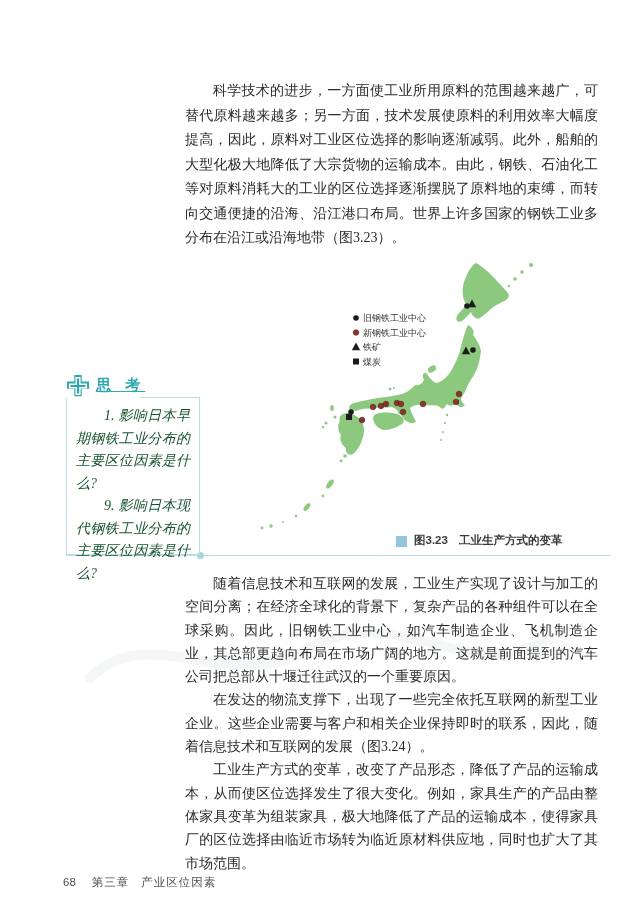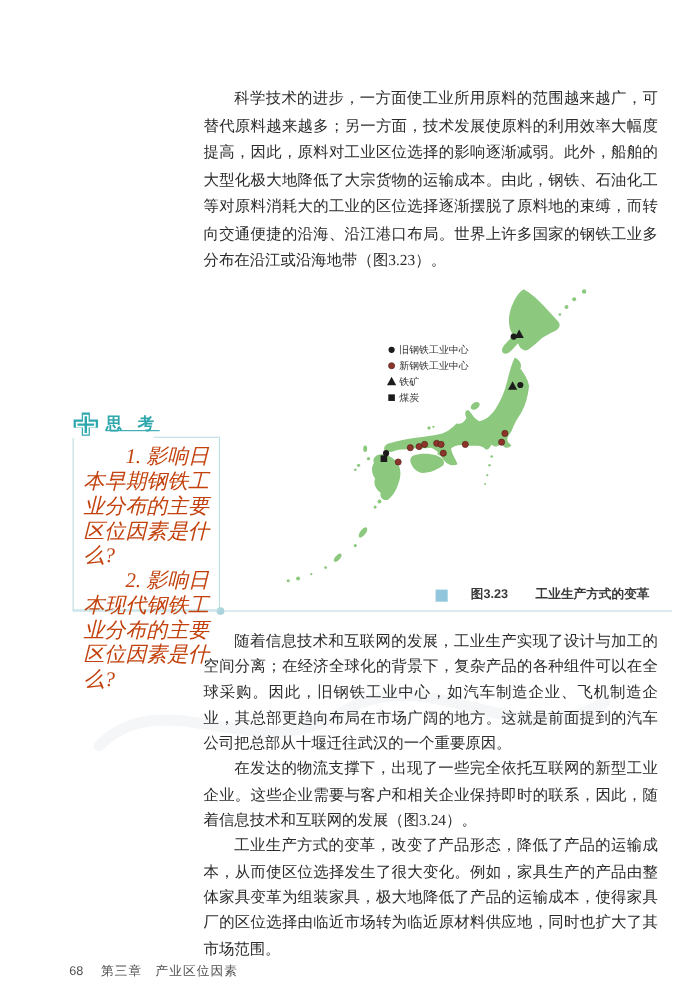--- a/index.html
+++ b/index.html
@@ -12,21 +12,21 @@
     position:absolute;left:185px;width:413px;margin:0;
     font-size:14px;text-align:justify;text-indent:2em;color:#2b2b2b;
   }
   .p1{top:51px;line-height:24.5px;}
   .lower-text{position:absolute;left:185px;top:544px;width:413px;}
   .lower-text p{margin:0;font-size:14px;line-height:23.3px;text-align:justify;text-indent:2em;color:#2b2b2b;}
 
   
   .map-svg{position:absolute;left:250px;top:227px;}
   .fig-caption{
-    position:absolute;left:396px;top:505px;display:flex;align-items:center;gap:21px;
+    position:absolute;left:396px;top:505px;display:flex;align-items:center;gap:7px;
     font-family:"Liberation Sans","DejaVu Sans",sans-serif;font-weight:bold;
     font-size:11.5px;color:#3a3a3a;
   }
   .cap-square{width:11px;height:11px;background:#92c6dc;display:inline-block;margin-top:1px;}
   .cap-title{margin-left:4px;}
   .fig-rule{position:absolute;left:66px;top:527px;width:545px;height:1px;background:#bedbe4;}
   .rule-dot{position:absolute;left:197px;top:524px;width:7px;height:7px;border-radius:50%;background:#a9d4db;}
 
   
   .think-box{position:absolute;left:66px;top:345px;width:134px;}
@@ -36,22 +36,22 @@
     font-family:"Liberation Sans","DejaVu Sans",sans-serif;font-weight:bold;
     color:#2ea7ad;font-size:15px;letter-spacing:5px;margin-left:6px;white-space:nowrap;text-decoration:underline;
   }
   .tb-rule{position:absolute;left:74px;right:0;bottom:0;height:1px;background:#bcdfe4;}
   .tb-body{
     box-sizing:border-box;height:157px;
     border-left:1px solid #bcdfe4;border-right:1px solid #bcdfe4;border-bottom:1px solid #bcdfe4;
     padding:7px 9px 0 9px;
   }
   .tb-body p{
-    margin:0;font-size:19px;line-height:22.5px;text-indent:2em;text-align:justify;
-    color:#c2410c;font-style:italic;
+    margin:0;font-size:14px;line-height:22.5px;text-indent:2em;text-align:justify;
+    color:#14532d;font-style:italic;
   }
 
   
   .page-footer{
     position:absolute;left:63px;top:847px;
     font-family:"Liberation Sans","DejaVu Sans",sans-serif;
     font-size:11.5px;color:#4f4f4f;letter-spacing:1px;
   }
   .page-footer .pg-num{margin-right:16px;letter-spacing:0;}
   .page-footer .pg-chap{margin-right:12px;}
@@ -153,21 +153,21 @@
         <svg width="24" height="24" viewBox="0 0 26 26">
           <path d="M9,1 h8 v7 h8 v8 h-8 v8 h-8 v-8 h-8 v-8 h8 z" fill="#2ea7ad"></path>
           <path d="M11,4 h4 v7 h7 v4 h-7 v7 h-4 v-7 h-7 v-4 h7 z" fill="none" stroke="#ffffff" stroke-width="1.6"></path>
         </svg>
       </span>
       <span class="tb-title">思 考</span>
       <span class="tb-rule"></span>
     </div>
     <div class="tb-body">
       <p>1. 影响日本早期钢铁工业分布的主要区位因素是什么?</p>
-      <p>2. 影响日本现代钢铁工业分布的主要区位因素是什么?</p>
+      <p>9. 影响日本现代钢铁工业分布的主要区位因素是什么?</p>
     </div>
   </aside>
 
   <div class="lower-text">
     <p>随着信息技术和互联网的发展，工业生产实现了设计与加工的空间分离；在经济全球化的背景下，复杂产品的各种组件可以在全球采购。因此，旧钢铁工业中心，如汽车制造企业、飞机制造企业，其总部更趋向布局在市场广阔的地方。这就是前面提到的汽车公司把总部从十堰迁往武汉的一个重要原因。</p>
     <p>在发达的物流支撑下，出现了一些完全依托互联网的新型工业企业。这些企业需要与客户和相关企业保持即时的联系，因此，随着信息技术和互联网的发展（图3.24）。</p>
     <p>工业生产方式的变革，改变了产品形态，降低了产品的运输成本，从而使区位选择发生了很大变化。例如，家具生产的产品由整体家具变革为组装家具，极大地降低了产品的运输成本，使得家具厂的区位选择由临近市场转为临近原材料供应地，同时也扩大了其市场范围。</p>
   </div>
 
   <footer class="page-footer">

